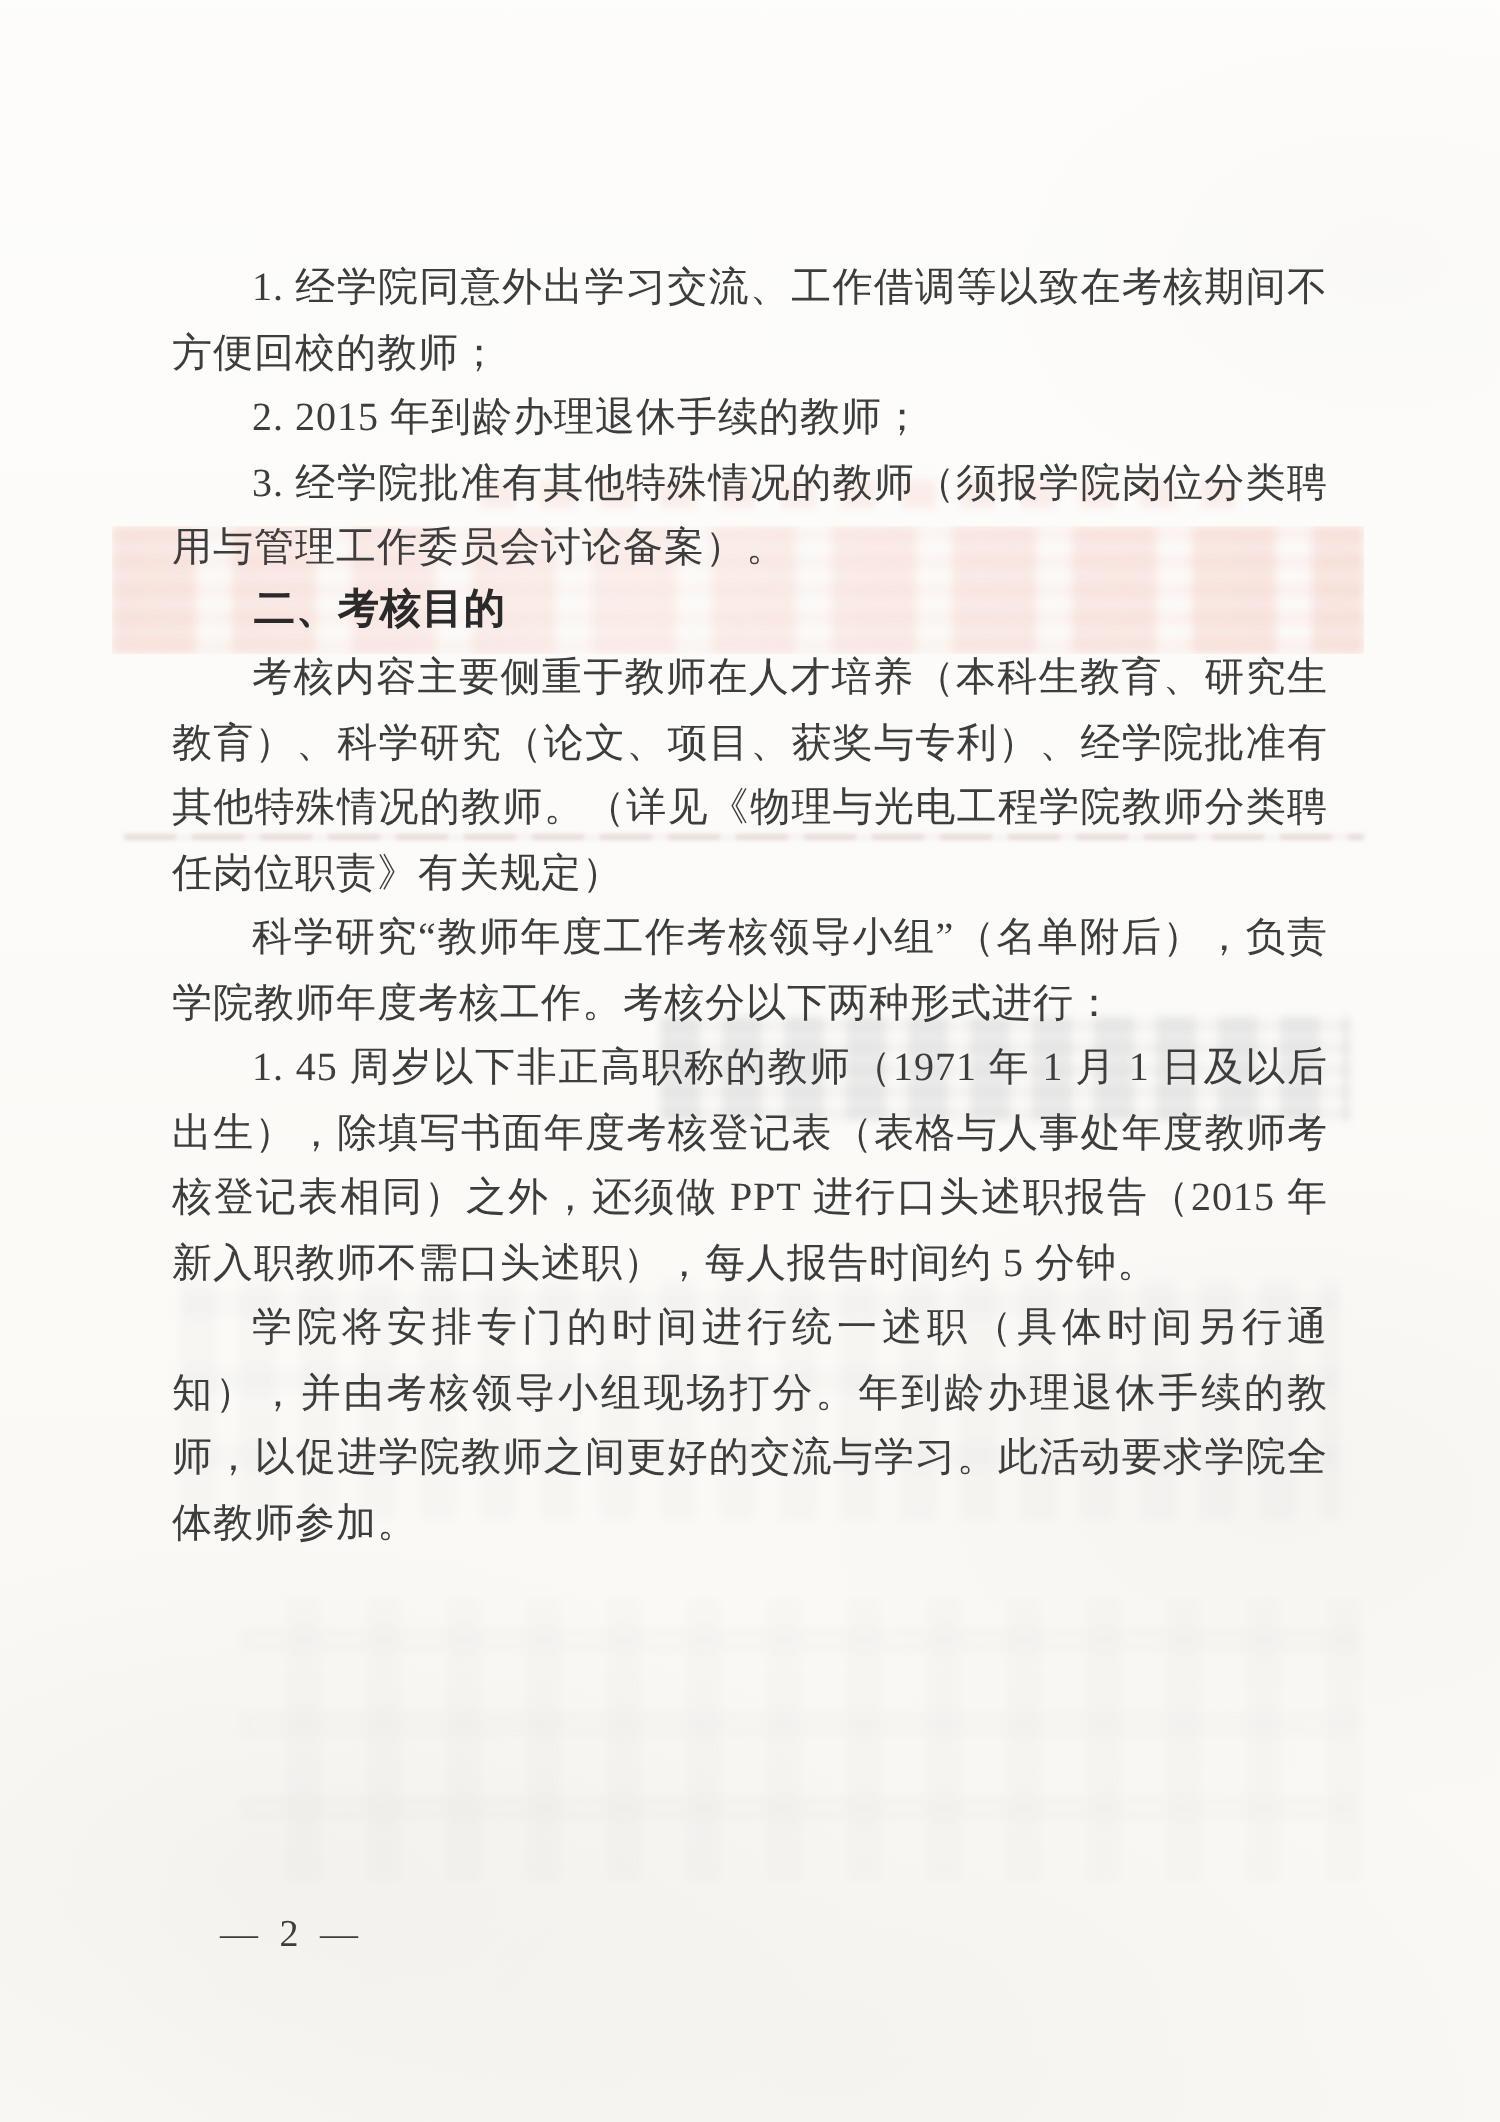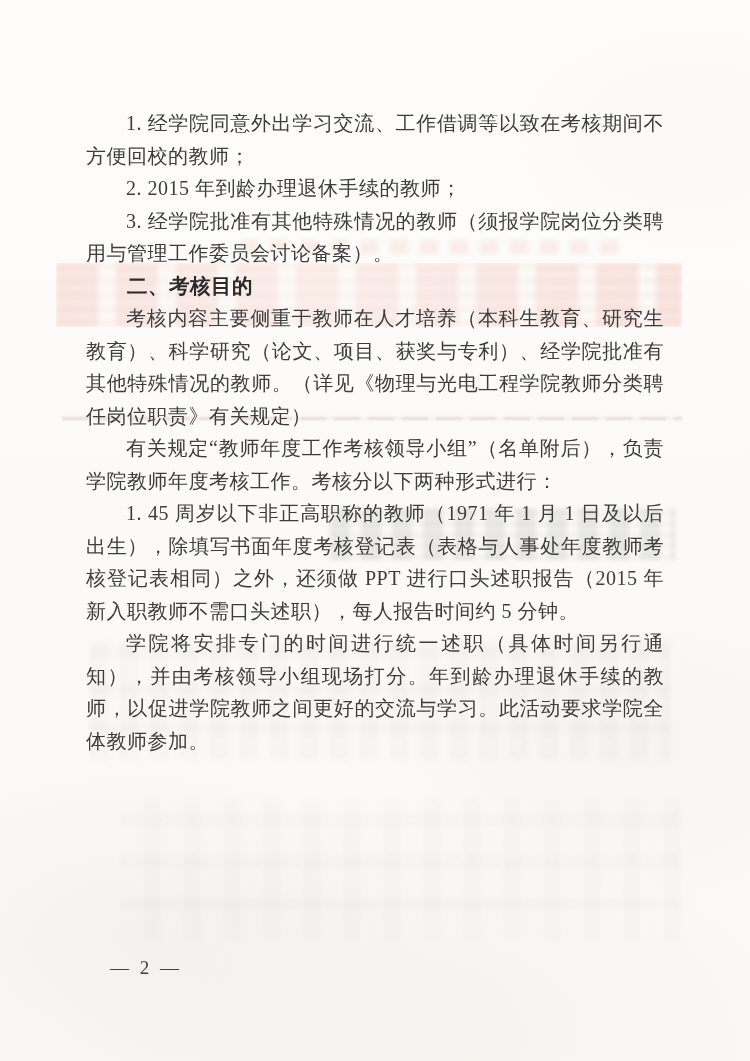--- a/index.html
+++ b/index.html
@@ -108,21 +108,21 @@
     filter: blur(2.5px);
     opacity: 0.45;
     background:
       repeating-linear-gradient(90deg,
         transparent 0 24px, rgba(128,128,138,0.06) 24px 40px),
       repeating-linear-gradient(0deg,
         transparent 0 30px, rgba(128,128,138,0.05) 30px 42px);
   }
   .page-content {
     position: absolute;
-    top: 107px;
+    top: 128px;
     left: 86px;
     width: 578px;
   }
   .page-content p.para {
     margin: 0;
     text-indent: 2em;
     text-align: justify;
     font-size: 20px;
     line-height: 32.5px;
     letter-spacing: 0.5px;
@@ -130,21 +130,21 @@
     font-family: "Liberation Serif", "DejaVu Serif", serif;
   }
   .page-content h3.heading {
     margin: 0;
     text-indent: 2em;
     font-size: 20.5px;
     line-height: 32.5px;
     letter-spacing: 0.5px;
     font-weight: 700;
     color: #2a2a2a;
-    font-family: Liberation Sans, sans-serif;
+    font-family: Liberation Mono, monospace;
   }
   .page-number {
     position: absolute;
     top: 957px;
     left: 110px;
     font-size: 19px;
     letter-spacing: 3px;
     color: #3d3d3d;
     font-family: "Liberation Serif", "DejaVu Serif", serif;
   }
@@ -159,18 +159,18 @@
 <div class="bleed-gray-1"></div>
 <div class="bleed-gray-2"></div>
 <div class="bleed-gray-3"></div>
 
 <div class="page-content">
     <p class="para">1. 经学院同意外出学习交流、工作借调等以致在考核期间不方便回校的教师；</p>
     <p class="para">2. 2015 年到龄办理退休手续的教师；</p>
     <p class="para">3. 经学院批准有其他特殊情况的教师（须报学院岗位分类聘用与管理工作委员会讨论备案）。</p>
     <h3 class="heading">二、考核目的</h3>
     <p class="para">考核内容主要侧重于教师在人才培养（本科生教育、研究生教育）、科学研究（论文、项目、获奖与专利）、经学院批准有其他特殊情况的教师。（详见《物理与光电工程学院教师分类聘任岗位职责》有关规定）</p>
-    <p class="para">有关规定“教师年度工作考核领导小组”（名单附后），负责学院教师年度考核工作。考核分以下两种形式进行：</p>
+    <p class="para">科学研究“教师年度工作考核领导小组”（名单附后），负责学院教师年度考核工作。考核分以下两种形式进行：</p>
     <p class="para">1. 45 周岁以下非正高职称的教师（1971 年 1 月 1 日及以后出生），除填写书面年度考核登记表（表格与人事处年度教师考核登记表相同）之外，还须做 PPT 进行口头述职报告（2015 年新入职教师不需口头述职），每人报告时间约 5 分钟。</p>
     <p class="para">学院将安排专门的时间进行统一述职（具体时间另行通知），并由考核领导小组现场打分。年到龄办理退休手续的教师，以促进学院教师之间更好的交流与学习。此活动要求学院全体教师参加。</p>
   </div>
 
 <div class="page-number">— 2 —</div>
 
 </body></html>

